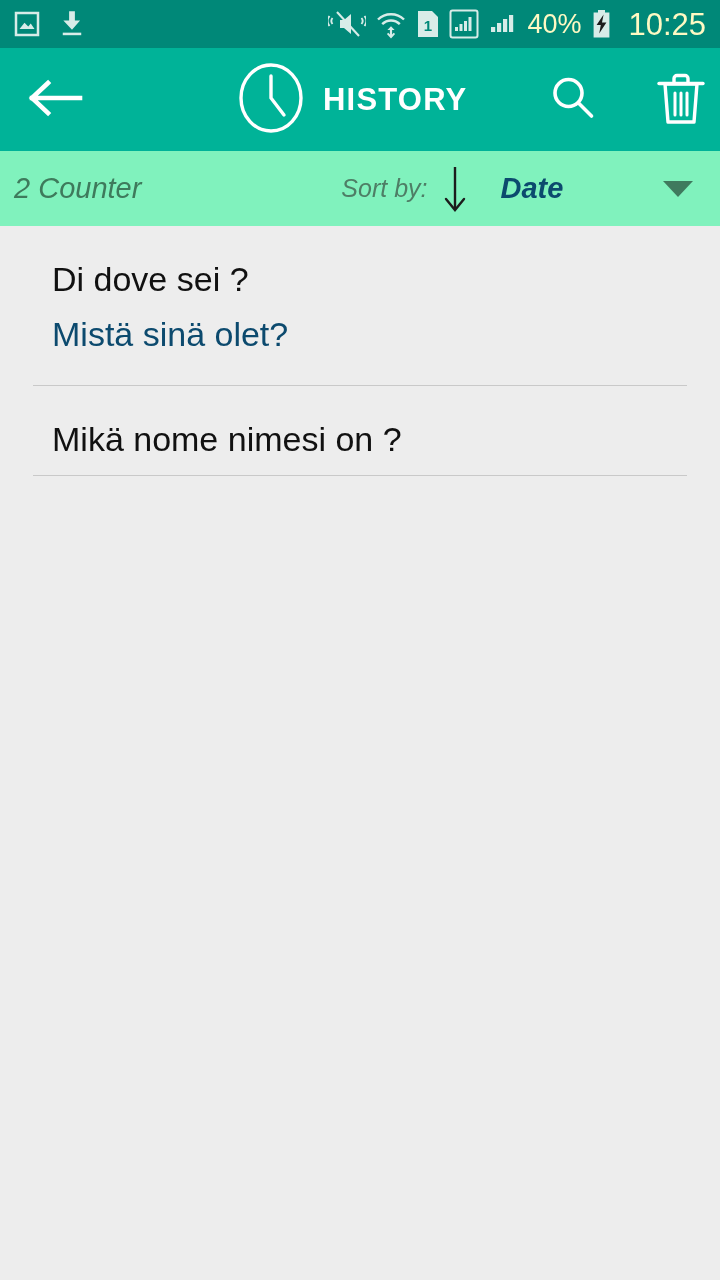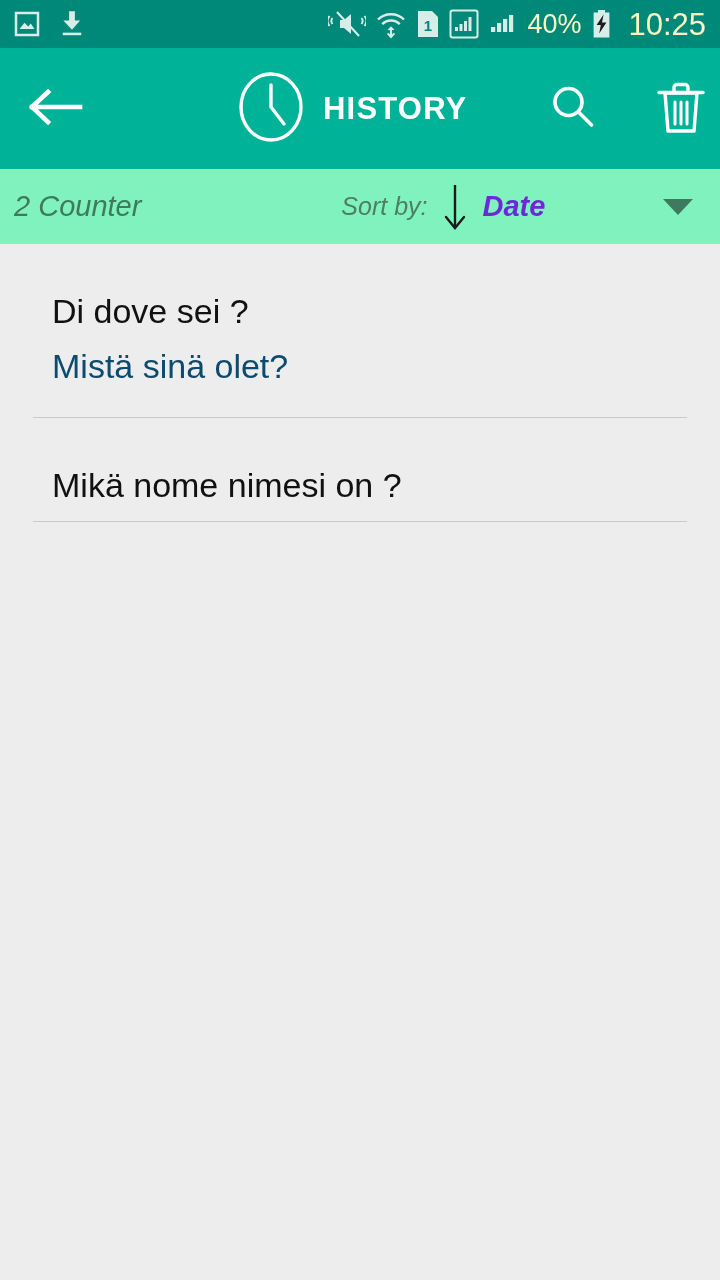--- a/index.html
+++ b/index.html
@@ -50,21 +50,21 @@
   #status-clock {
     color: #fef9c3;
     font-size: 31px;
     line-height: 1;
     margin-left: 6px;
     white-space: nowrap;
   }
 
   
   #app-bar {
-    height: 121px;
+    height: 103px;
     background: #00b398;
     display: flex;
     align-items: center;
     box-sizing: border-box;
     padding: 0 10px 0 22px;
     position: relative;
   }
   #back-button {
     width: 66px;
     height: 66px;
@@ -130,43 +130,43 @@
     font-size: 25px;
     line-height: 1;
     white-space: nowrap;
   }
   #sort-direction-icon {
     margin: 0 10px 0 14px;
     display: flex;
     align-items: center;
   }
   #sort-value {
-    color: #6d28d9;
+    color: #0c4a6e;
     font-size: 29px;
     font-weight: bold;
     line-height: 1;
     white-space: nowrap;
-    margin-left: 5px;
+    margin-left: 23px;
   }
   #sort-dropdown-arrow {
     margin-left: auto;
     display: flex;
     align-items: center;
     justify-content: center;
     width: 40px;
     height: 40px;
   }
 
   
   #history-list {
     background: #ededed;
     padding-top: 0px;
   }
   .history-item {
-    padding: 48px 52px 0 52px;
+    padding: 34px 52px 0 52px;
     box-sizing: border-box;
   }
   .item-source {
     color: #111111;
     font-size: 34px;
     line-height: 1.16;
     margin: 0 0 16px 0;
     white-space: nowrap;
   }
   .item-translation {

